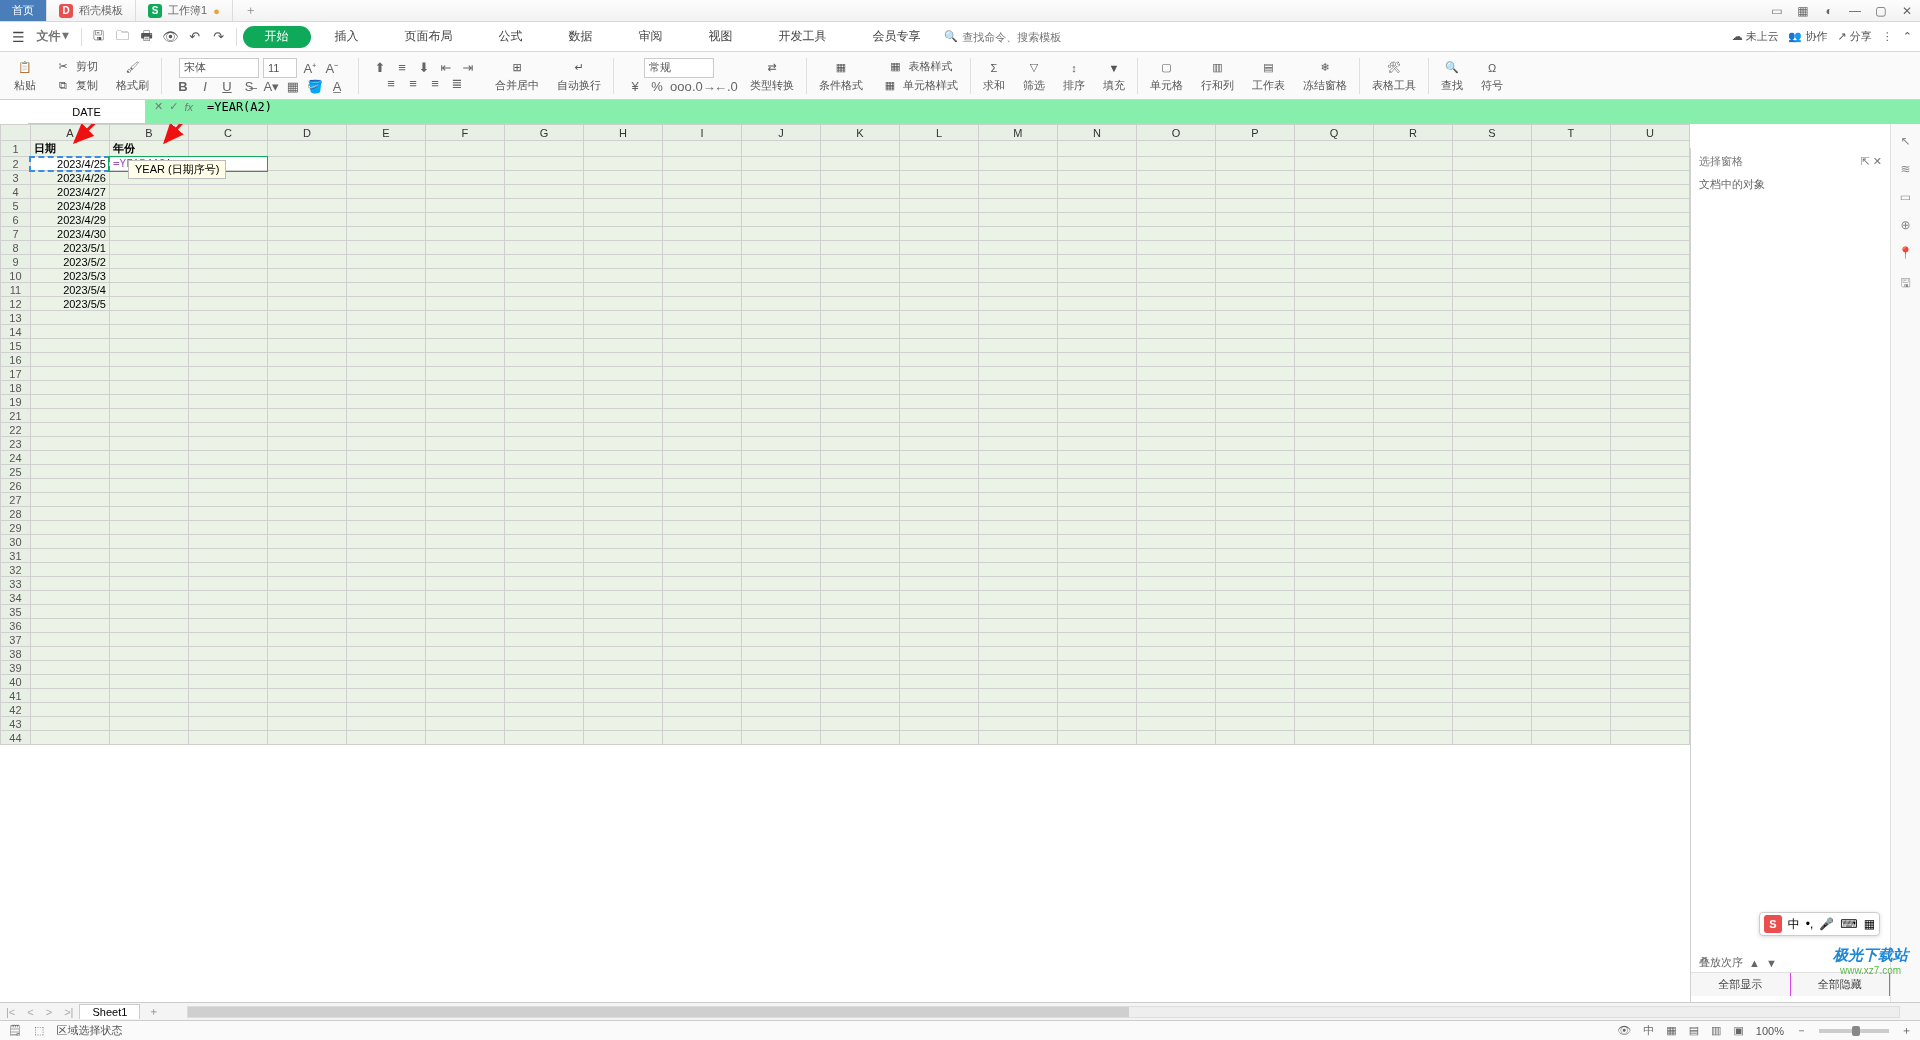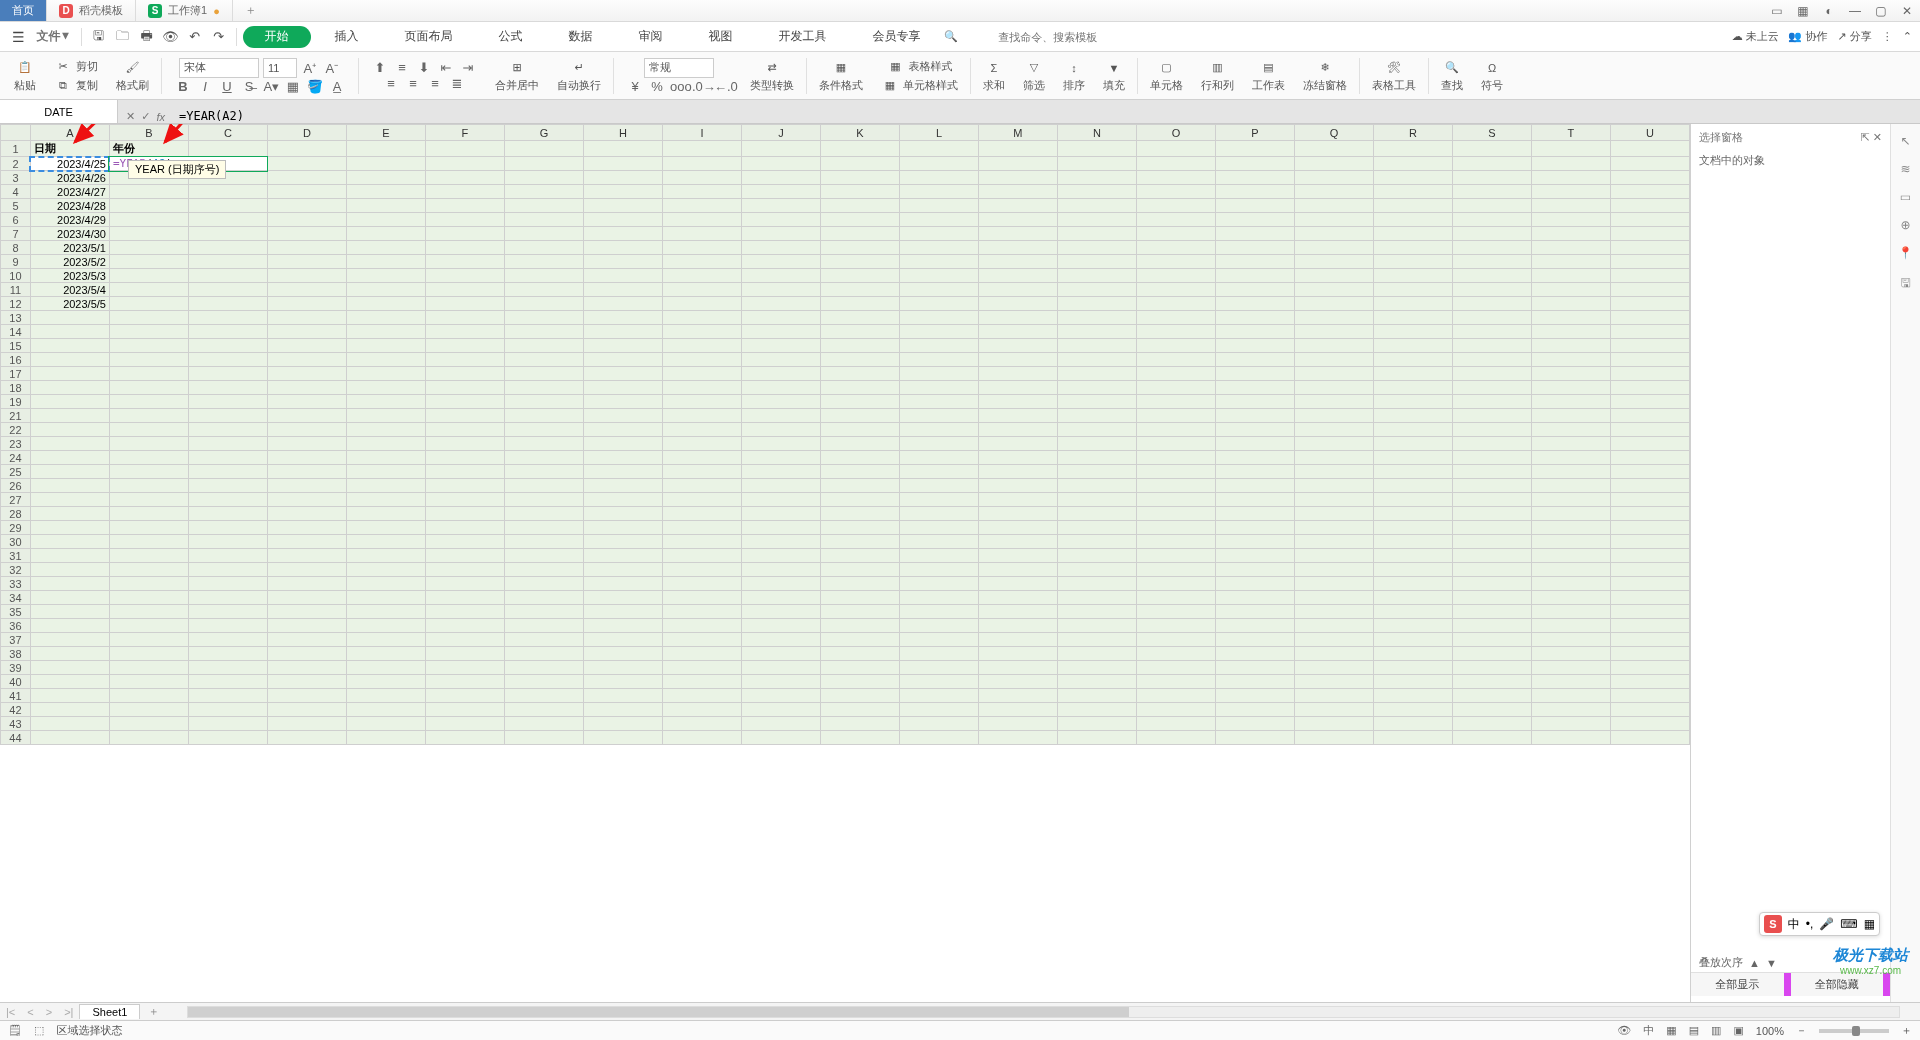--- a/index.html
+++ b/index.html
@@ -20,36 +20,36 @@
 
 
 .menubar { height:30px; display:flex; align-items:center; gap:2px; padding:0 8px; border-bottom:1px solid #d9d9d9; font-size:12px; }
 .menubar .ham { font-size:14px; color:#444; padding:0 4px; }
 .menubar .filebtn { color:#737373; padding:0 6px; display:flex; gap:2px;font-weight:bold; }
 .menubar .sep { width:1px; height:18px; background:#ddd; margin:0 4px; }
 .qicon { width:22px; text-align:center; color:#555; font-size:13px; }
 .menutab { padding:0 22px; color:#444; height:100%; display:flex; align-items:center; }
 .menutab.active { background:#0fa95a; color:#fff; border-radius:12px; height:22px; }
 .searchwrap { display:flex; align-items:center; gap:4px; color:#999; font-size:11px; }
-.searchwrap input { border:none; outline:none; width:100px; font-size:11px;margin-left:36px; }
+.searchwrap input { border:none; outline:none; width:100px; font-size:11px; }
 .mspacer { flex:1; }
 .mright { display:flex; align-items:center; gap:10px; color:#555; font-size:11px; }
 .mright .itm { display:flex; align-items:center; gap:3px; }
 
 
 .ribbon { height:48px; display:flex; align-items:center; padding:0 8px; gap:6px; border-bottom:1px solid #d0d0d0; background:#fafafa; font-size:11px; color:#555; }
 .rgrp { display:flex; flex-direction:column; align-items:center; justify-content:center; height:100%; padding:0 6px; gap:1px; }
 .rgrp-h { display:flex; align-items:center; gap:4px; }
 .rico { width:18px; height:18px; display:flex; align-items:center; justify-content:center; color:#555; }
 .rsel { border:1px solid #ccc; height:20px; padding:0 4px; display:flex; align-items:center; background:#fff; font-size:11px; }
 .vsep { width:1px; height:36px; background:#e0e0e0; }
 .smico { font-size:13px; color:#666; width:18px; text-align:center; }
 
 
-.fbar { height:24px; display:flex; align-items:flex-end; border-bottom:1px solid #c9c9c9; background:#e5e5e5; font-size:11px; }
+.fbar { height:24px; display:flex; align-items:flex-start; border-bottom:1px solid #c9c9c9; background:#86efac; font-size:11px;margin-left:28px; }
 .namebox { width:118px; border-right:1px solid #ccc; padding:0 8px; height:100%; display:flex; align-items:center; justify-content:center; background:#fff; }
 .fxbtns { display:flex; align-items:center; gap:6px; padding:0 8px; color:#777; }
 .fxinput { flex:1; padding:0 6px; font-family:Consolas,monospace; font-size:12px; }
 
 
 .sheetwrap { position:relative; display:flex; height:calc(100vh - 22px - 30px - 48px - 24px - 18px - 20px); }
 .grid { flex:1; position:relative; overflow:hidden; }
 table { border-collapse:collapse; table-layout:fixed; width:100%; }
 th,td { border:1px solid #cfcfcf; height:14px; font-size:11px; padding:0 3px; white-space:nowrap; overflow:hidden; }
 th.ch { background:#e8efe4; text-align:center; font-weight:normal; color:#333; height:16px; }
@@ -61,25 +61,25 @@
 .refcell { background:#fff; outline:2px dashed #3a8de0; outline-offset:-1px; }
 .editcell { background:#fff; outline:1px solid #0fa95a; font-family:Consolas,monospace; text-align:left; color:#000; }
 .editcell .p1{color:#9b59b6;} .editcell .p3{color:#2980b9;}
 .hint { position:absolute; left:128px; top:36px; background:#fffde7; border:1px solid #bbb; padding:1px 6px; font-size:11px; z-index:20; }
 
 
 .arrow { position:absolute; z-index:25; }
 .arrow svg { overflow:visible; }
 
 
-.rpane { width:200px; border-left:1px solid #d0d0d0; background:#fff; padding:6px 8px; font-size:11px; color:#555; position:relative; }
+.rpane { width:200px; border-left:1px solid #d0d0d0; background:#fff; padding:6px 8px; font-size:11px; color:#555; position:relative;margin-top:24px; }
 .rpane .pt { display:flex; justify-content:space-between; align-items:center; color:#777; margin-bottom:6px; }
 .rpane .sec { color:#666; margin-top:8px; }
 .rpane .btns { position:absolute; bottom:6px; left:0; right:0; display:flex; border-top:1px solid #e0e0e0; }
-.rpane .btns button { flex:1; border:none; background:#f6f6f6; padding:4px 0; font-size:11px; color:#444; border-right:7px solid #d946ef; }
+.rpane .btns button { flex:1; border:none; background:#f6f6f6; padding:4px 0; font-size:11px; color:#444; border-right:1px solid #d946ef; }
 .rpane .order { position:absolute; bottom:32px; left:8px; display:flex; align-items:center; gap:6px; font-size:11px; color:#666; }
 .sidetool { width:30px; border-left:1px solid #e0e0e0; background:#f9f9f9; display:flex; flex-direction:column; align-items:center; gap:14px; padding-top:10px; color:#888; }
 
 
 .imebar { position:absolute; right:40px; bottom:66px; background:#fff; border:1px solid #ccc; border-radius:4px; padding:2px 4px; display:flex; gap:6px; align-items:center; z-index:30; box-shadow:0 1px 4px rgba(0,0,0,.15); }
 .imebar .s { width:18px; height:18px; background:#e94f4f; color:#fff; border-radius:3px; display:flex; align-items:center; justify-content:center; font-weight:bold; font-size:11px; }
 
 
 .wm { position:absolute; right:12px; bottom:26px; text-align:center; z-index:28; pointer-events:none; }
 .wm .t1 { color:#1e87d6; font-size:15px; font-weight:bold; font-style:italic; }

